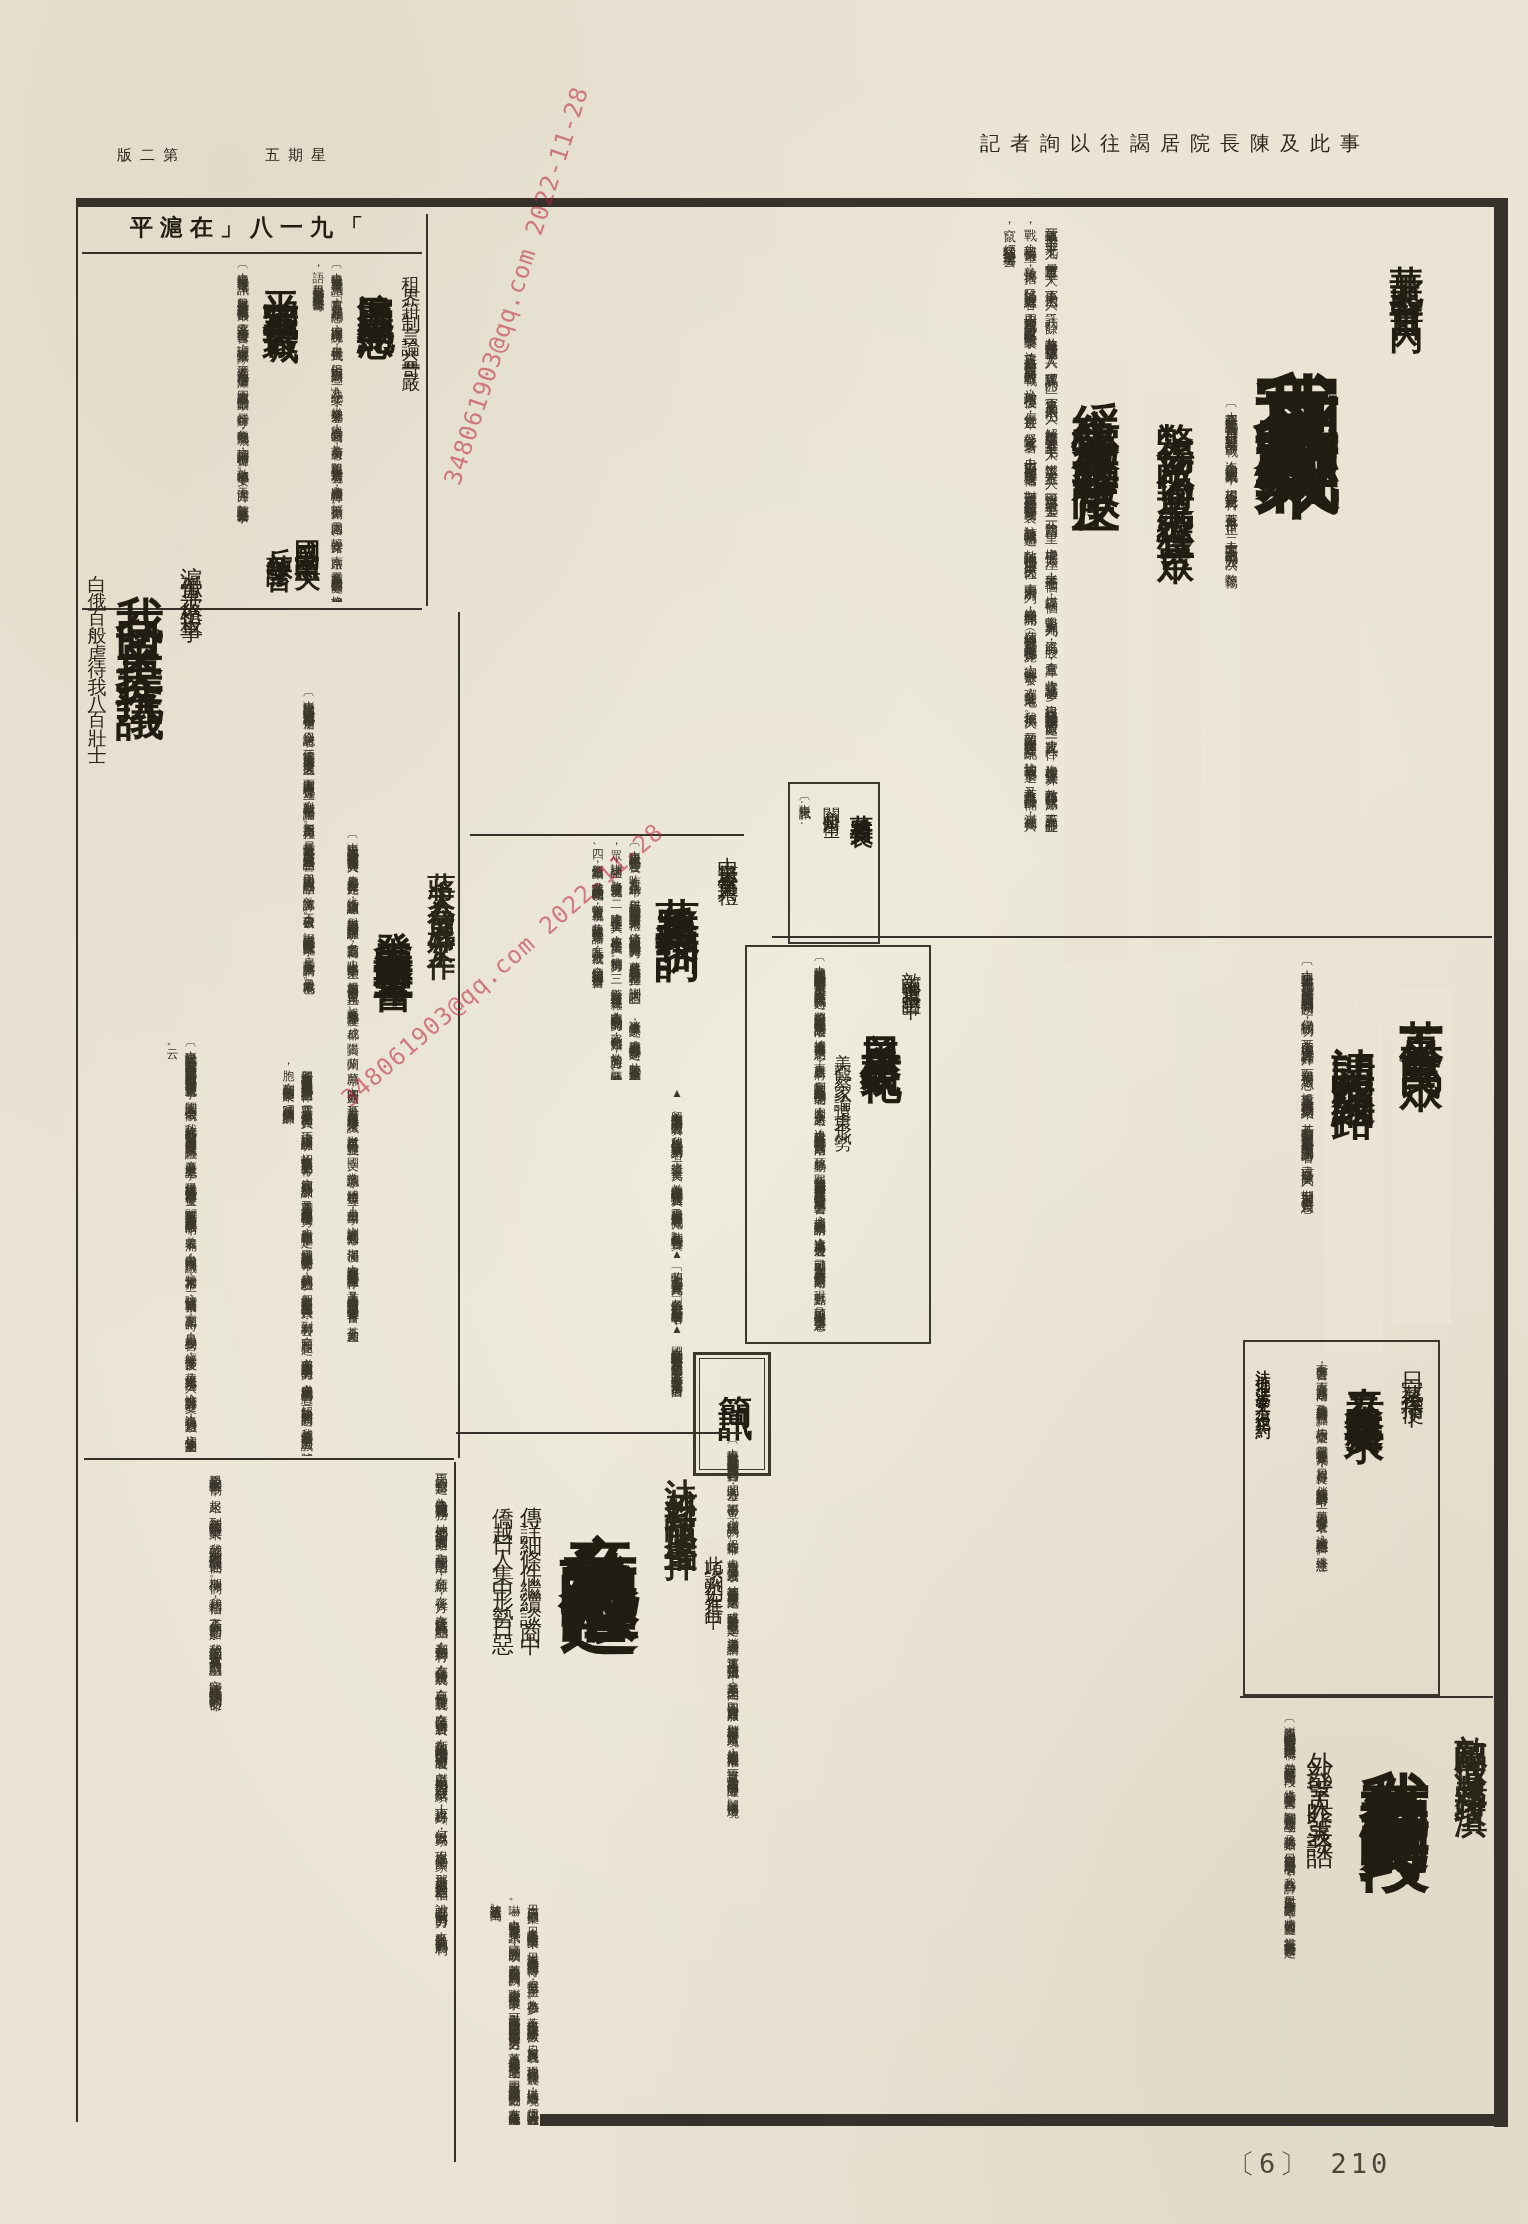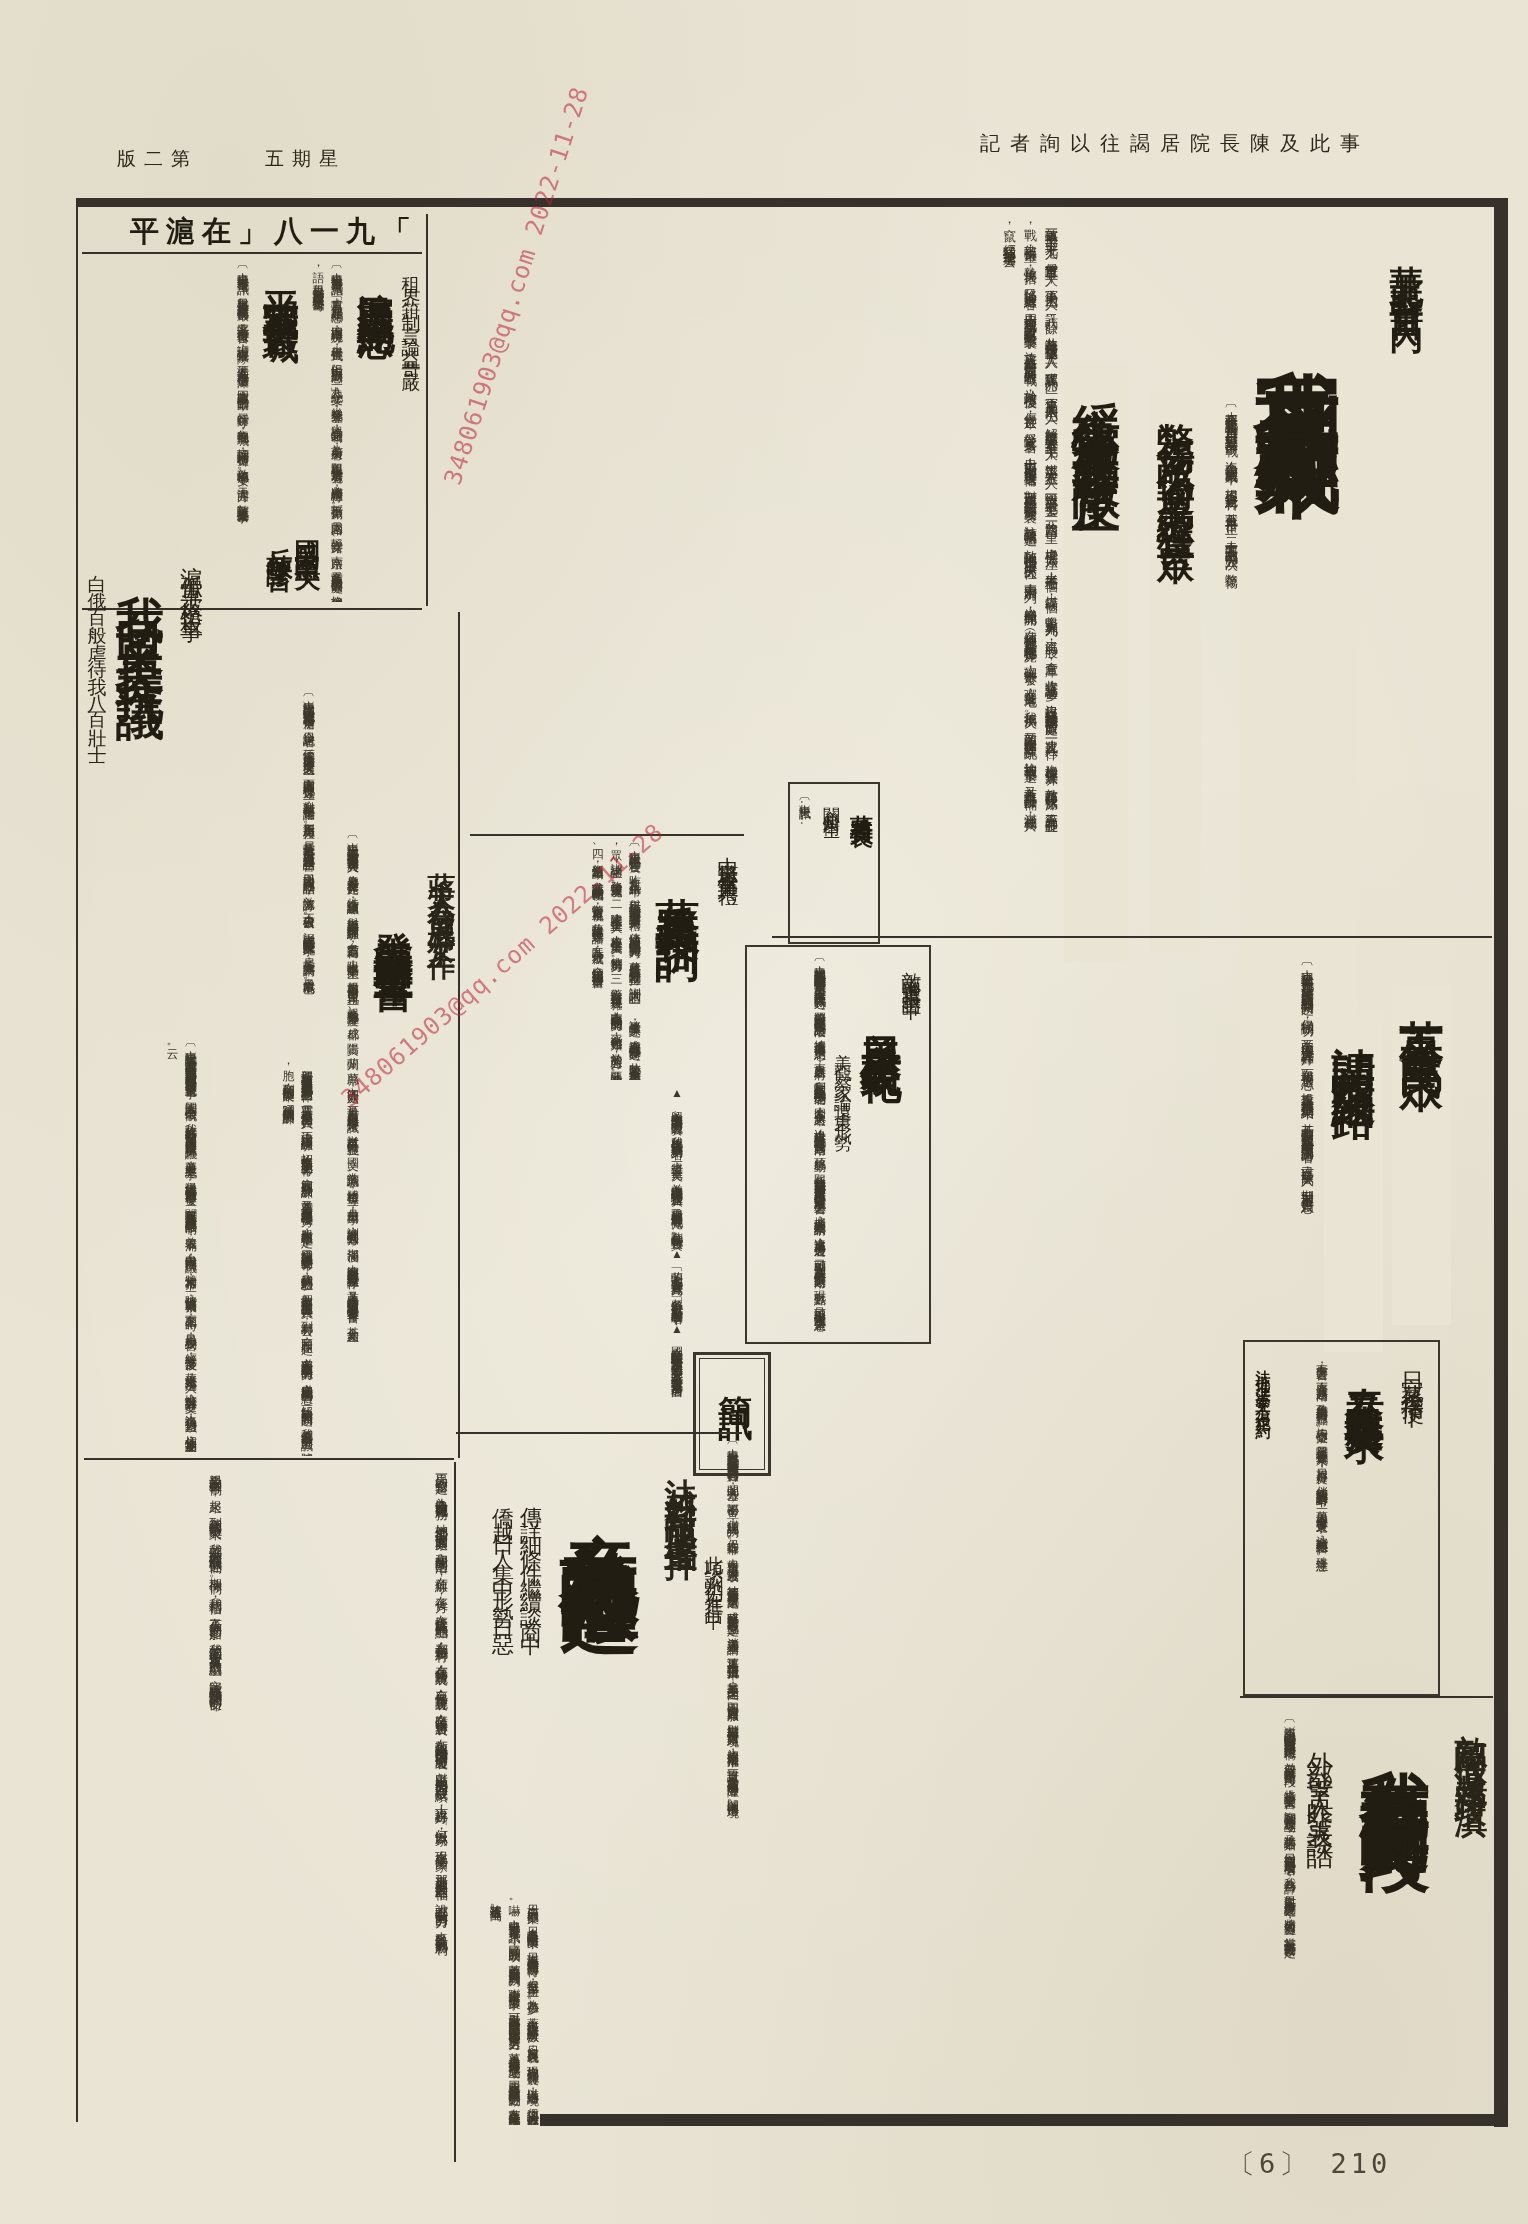--- a/index.html
+++ b/index.html
@@ -22,22 +22,22 @@
   .kick{color:#2a2519;white-space:nowrap;}
   .paperbg{background:#e9e4d4;}
   .rh{position:absolute;background:#36312a;}
   .rv{position:absolute;background:#36312a;}
   .box{position:absolute;border:2px solid #3c372c;}
   .mono{font-family:"DejaVu Sans Mono","Liberation Mono",monospace;}
   .wm{position:absolute;color:rgba(186,32,56,.55);font-size:24px;letter-spacing:1px;
       transform-origin:left center;white-space:nowrap;z-index:30;}
   .masthead-title{font-size:54px;font-weight:bold;letter-spacing:46px;color:#1f1a10;white-space:nowrap;}
   .masthead-date{font-size:20px;letter-spacing:10px;color:#2c271c;white-space:nowrap;}
-  .masthead-small{font-size:19px;letter-spacing:8px;color:#2c271c;white-space:nowrap;}
-  .banner-h{font-size:29px;font-weight:bold;letter-spacing:7px;color:#221d12;white-space:nowrap;}
+  .masthead-small{font-size:15px;letter-spacing:8px;color:#2c271c;white-space:nowrap;}
+  .banner-h{font-size:23px;font-weight:bold;letter-spacing:7px;color:#221d12;white-space:nowrap;}
   .pageno{font-size:27px;color:#4c473a;letter-spacing:4px;}
 </style>
 </head>
 <body>
 
 <div class="page">
 
   <div class="abs masthead-small" style="left:117px;top:146px;">版二第</div>
   <div class="abs masthead-small" style="left:265px;top:146px;">五期星</div>
   <div class="abs masthead-date" style="left:980px;top:130px;">記者詢以往謁居院長陳及此事</div>

